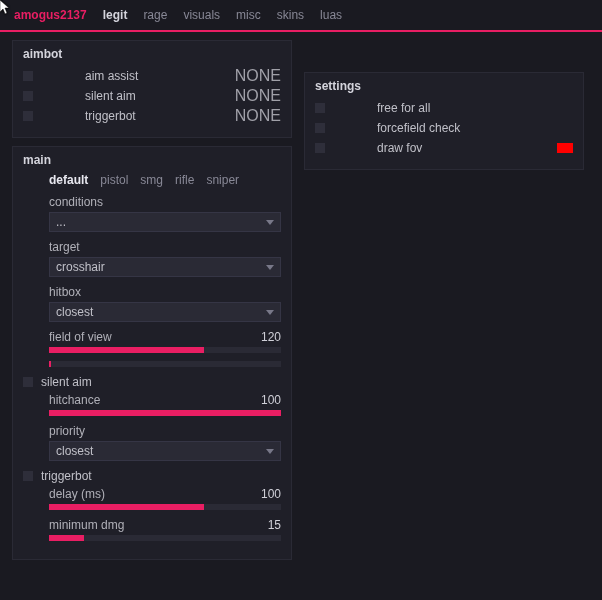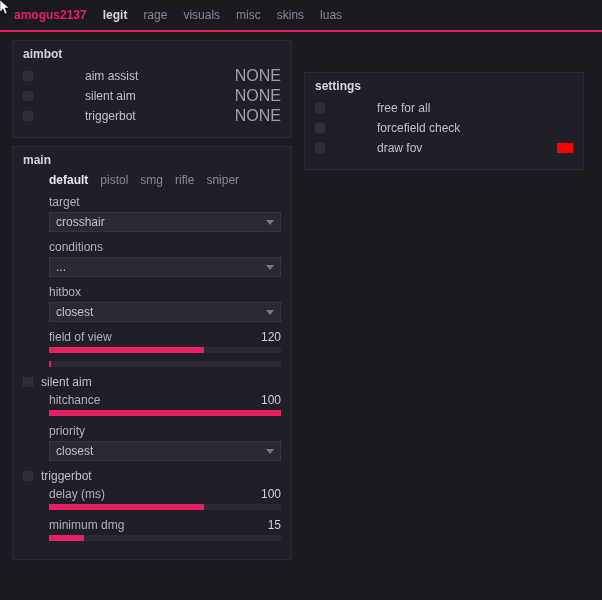--- a/index.html
+++ b/index.html
@@ -89,27 +89,27 @@
 
       <div class="tabs">
         <span class="tab active">default</span>
         <span class="tab">pistol</span>
         <span class="tab">smg</span>
         <span class="tab">rifle</span>
         <span class="tab">sniper</span>
       </div>
 
       <div class="group">
-        <div class="group-label">target</div>
-        <div class="select">crosshair</div>
+        <div class="group-label">conditions</div>
+        <div class="select">...</div>
       </div>
 
       <div class="group">
-        <div class="group-label">conditions</div>
-        <div class="select">...</div>
+        <div class="group-label">target</div>
+        <div class="select">crosshair</div>
       </div>
 
       <div class="group">
         <div class="group-label">hitbox</div>
         <div class="select">closest</div>
       </div>
 
       <div class="group">
         <div class="group-label">
           <span>field of view</span>

